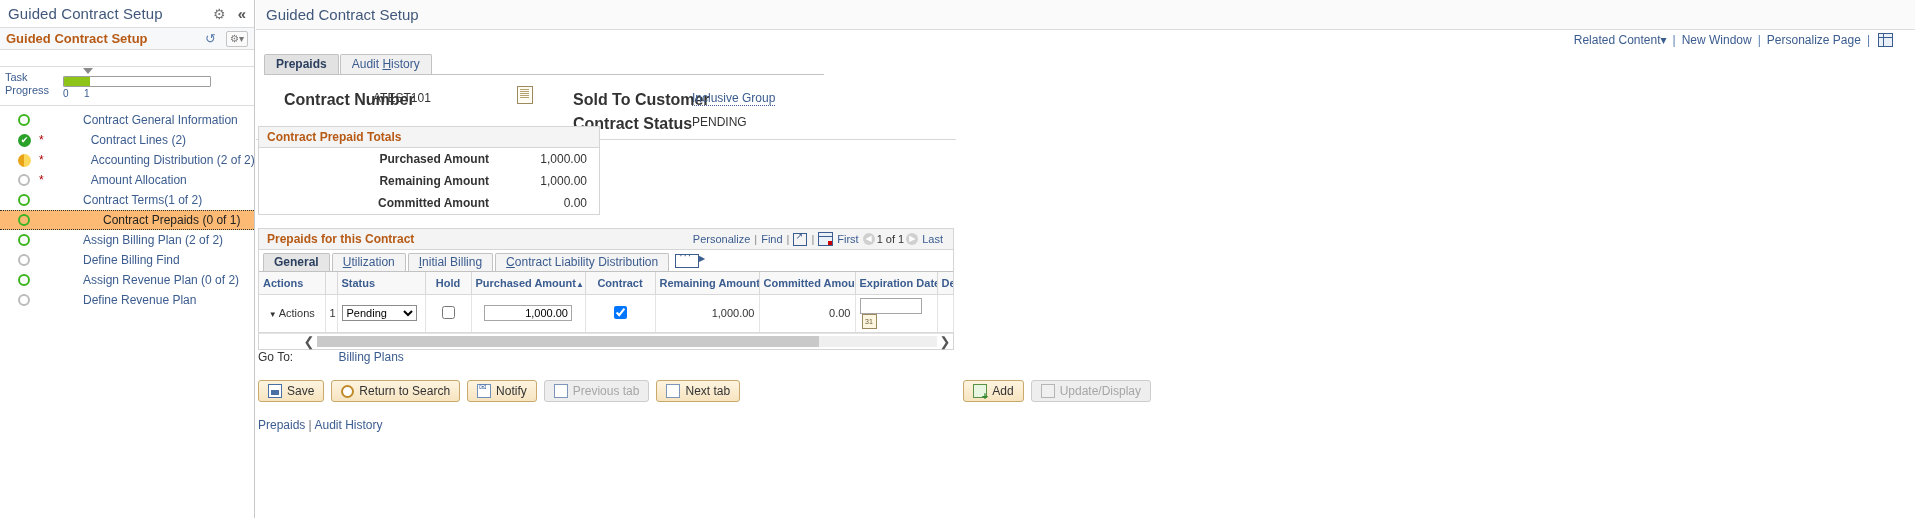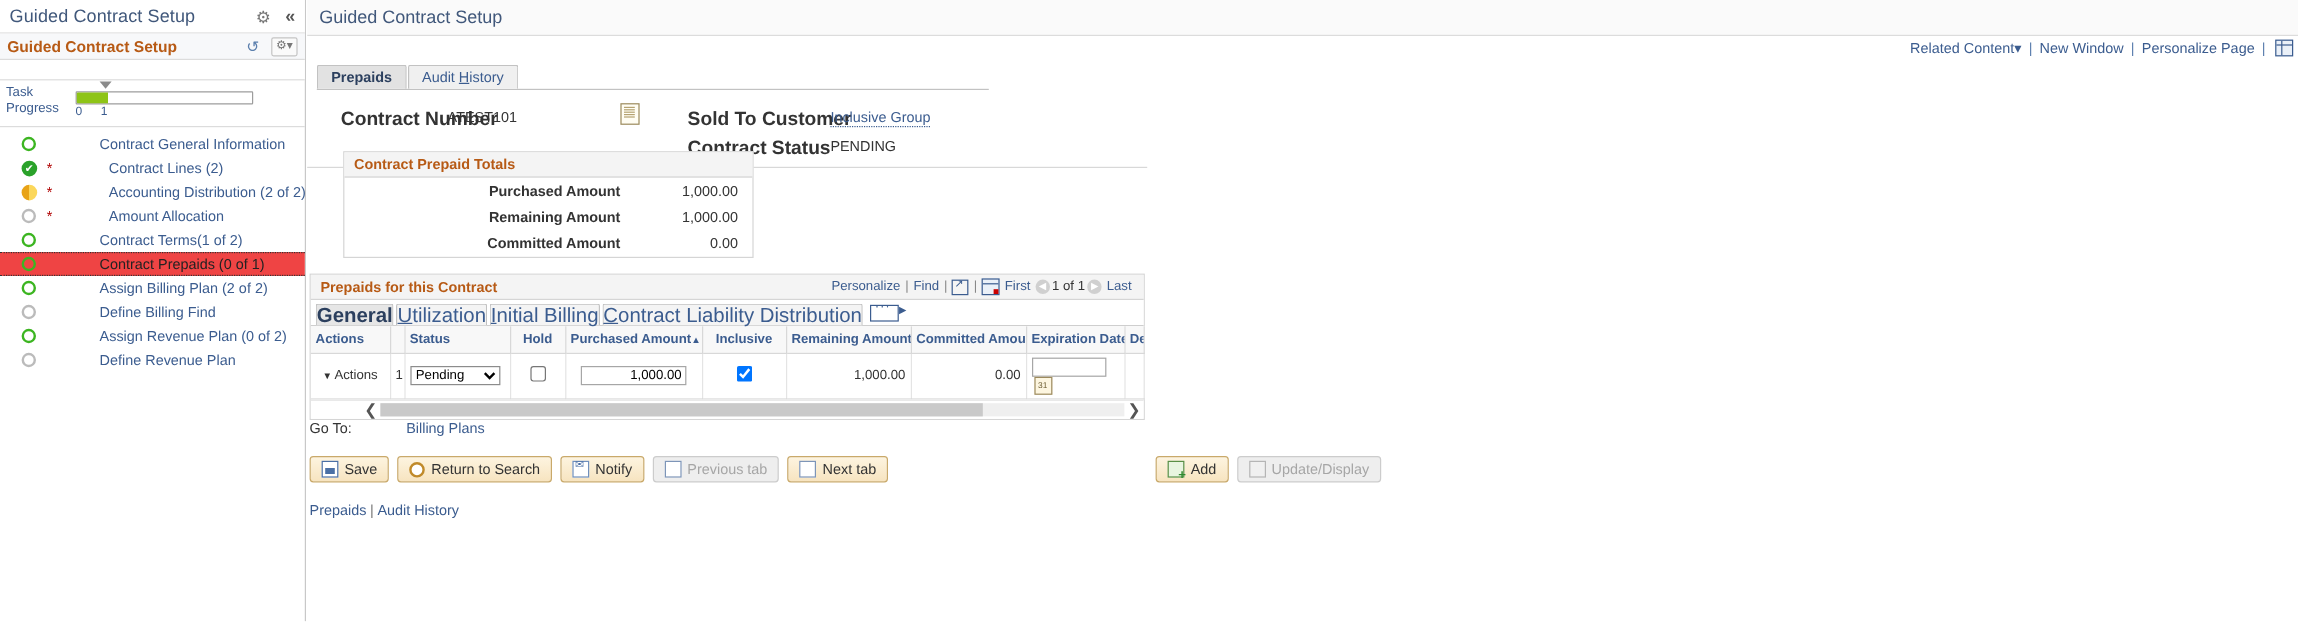--- a/index.html
+++ b/index.html
@@ -53,21 +53,21 @@
   .prog-scale span.s0 { position: absolute; left: 0; }
   .prog-scale span.s1 { position: absolute; left: 21px; }
 
   
   .task-list { padding-top: 4px; }
   .task-item {
     display: flex; align-items: center; height: 20px; padding-left: 18px;
     box-sizing: border-box; cursor: pointer;
   }
   .task-item.current {
-    background: #ef4444; border-top: 1px dotted #333; border-bottom: 1px dotted #333;
+    background: #fdba74; border-top: 1px dotted #333; border-bottom: 1px dotted #333; gap: 20px;
   }
   .task-item.current .task-text { color: #222; }
   .st-icon { width: 13px; height: 13px; margin-right: 8px; flex: none; position: relative; }
   .st-open { border: 2px solid #3cb521; border-radius: 50%; box-sizing: border-box; width: 12px; height: 12px; }
   .st-none { border: 2px solid #bbbbbb; border-radius: 50%; box-sizing: border-box; width: 12px; height: 12px; }
   .st-done { background: #2aa22a; border-radius: 50%; width: 13px; height: 13px; color: #fff;
              font-size: 9px; line-height: 13px; text-align: center; }
   .st-half { width: 13px; height: 13px; border-radius: 50%; background: #f5c518;
              background: linear-gradient(90deg, #e8a317 0 50%, #fbd75b 50% 100%); }
   .task-req { color: #b00000; margin-right: 3px; font-size: 12px; }
@@ -81,21 +81,21 @@
     display: flex; align-items: center; box-sizing: border-box; padding-left: 10px;
   }
   .main-title { font-size: 15px; color: #41587b; flex: 1; }
   .hdr-buttons { display: flex; gap: 7px; padding-right: 10px; }
   .pt-btn {
     background: linear-gradient(#fdf4e0, #f7e4c0);
     border: 1px solid #c9a96a; border-radius: 3px;
     font-size: 12px; color: #333; padding: 2px 9px; cursor: pointer; white-space: nowrap;
   }
   .rc-bar { height: 20px; display: flex; align-items: center; justify-content: flex-end;
-            padding-right: 4px; gap: 0px; font-size: 12px; }
+            padding-right: 22px; gap: 0px; font-size: 12px; }
   .rc-link { color: #3b5c8f; cursor: pointer; }
   .rc-sep { color: #5c7fae; margin: 0 6px; }
   .rc-grid-icon { display: inline-block; width: 13px; height: 12px; border: 1px solid #3b5c8f;
                   background: #eaf0f8; position: relative; cursor: pointer; margin-left: 2px; }
   .rc-grid-icon::before { content:""; position:absolute; left:0; top:3px; width:100%; height:1px; background:#3b5c8f; }
   .rc-grid-icon::after { content:""; position:absolute; left:4px; top:0; width:1px; height:100%; background:#3b5c8f; }
 
   
   .page-tabs { display: flex; align-items: flex-end; padding-left: 8px; height: 20px; margin-top: 4px; }
   .ptab {
@@ -118,21 +118,21 @@
               border: 1px solid #9c8a5e; background: #fffdf3; cursor: pointer; }
   .doc-icon::before { content:""; position:absolute; left:2px; top:2px; width:9px; height:1px;
                       box-shadow: 0 2px 0 #b5a271, 0 4px 0 #b5a271, 0 6px 0 #b5a271, 0 8px 0 #b5a271; background:#b5a271; }
   .f-sold-label { position: absolute; left: 317px; top: 8px; }
   .f-sold-value { position: absolute; left: 436px; top: 8px; }
   .f-status-label { position: absolute; left: 317px; top: 32px; }
   .f-status-value { position: absolute; left: 436px; top: 32px; }
   .hdr-rule { position: absolute; left: 0px; top: 56px; width: 700px; border-top: 1px solid #d8d8d8; }
 
   
-  .groupbox { position: absolute; left: 2px; top: 126px; width: 340px; border: 1px solid #d5d5d5; background: #fff; margin-left: 28px; }
+  .groupbox { position: absolute; left: 2px; top: 126px; width: 340px; border: 1px solid #d5d5d5; background: #fff; }
   .gb-header { background: #f4f4f4; border-bottom: 1px solid #d5d5d5; padding: 3px 8px;
                font-weight: bold; color: #b75a15; font-size: 12px; }
   .gb-row { display: flex; padding: 4px 12px 4px 0; }
   .gb-row .lbl { width: 230px; text-align: right; font-weight: bold; color: #333; font-size: 12px; }
   .gb-row .val { flex: 1; text-align: right; color: #333; font-size: 12px; }
 
   
   .gridpanel { position: absolute; left: 2px; top: 228px; width: 694px; border: 1px solid #d5d5d5; }
   .grid-hdr { background: #f4f4f4; border-bottom: 1px solid #d5d5d5; display: flex;
               align-items: center; height: 21px; padding: 0 6px 0 8px; box-sizing: border-box; }
@@ -145,22 +145,22 @@
   .ic-dl { display:inline-block; width: 13px; height: 12px; border: 1px solid #3b5c8f; background:#eaf0f8; position:relative; cursor:pointer;}
   .ic-dl::before { content:""; position:absolute; left:0; top:3px; width:100%; height:1px; background:#3b5c8f;}
   .ic-dl::after { content:""; position:absolute; right:0px; bottom:0px; width:4px; height:4px; background:#c00;}
   .nav-first, .nav-last { color: #3b5c8f; margin: 0 4px; }
   .nav-count { color: #333; font-size: 11px; margin: 0 2px; }
   .nav-arrow { display:inline-block; width: 12px; height: 12px; border-radius: 50%;
                background: #d0d0d0; color:#fff; font-size: 8px; line-height: 12px; text-align:center; cursor:pointer; }
 
   .grid-tabs { display: flex; align-items: flex-end; background: #fff; padding: 3px 0 0 4px;
                border-bottom: 1px solid #c2c2c2; height: 22px; box-sizing: border-box;}
-  .gtab { border: 1px solid #c2c2c2; border-bottom: none; background: #f4f4f4; font-size: 17px;
-          color: #3b5c8f; padding: 2px 0; margin-right: 2px; cursor: pointer; border-radius: 2px 2px 0 0;
+  .gtab { border: 1px solid #c2c2c2; border-bottom: none; background: #f4f4f4; font-size: 12px;
+          color: #3b5c8f; padding: 2px 10px; margin-right: 2px; cursor: pointer; border-radius: 2px 2px 0 0;
           line-height: 13px;}
   .gtab.active { background: #e6e6e6; color: #2b3f5e; font-weight: bold; }
   .gtab u { text-decoration: underline; }
   .gtab-expand { border: 1px solid #3b5c8f; background: #fff; width: 22px; height: 12px;
                  position: relative; margin-left: 4px; margin-bottom: 3px; cursor: pointer; }
   .gtab-expand::before { content:"···"; position:absolute; left:3px; top:-5px; font-size:10px; color:#3b5c8f; letter-spacing:1px;}
   .gtab-expand::after { content:"▶"; position:absolute; right:-7px; top:-1px; font-size:8px; color:#3b5c8f;}
 
   table.dgrid { border-collapse: collapse; width: 100%; table-layout: fixed; background:#fff; }
   table.dgrid th {
@@ -419,21 +419,21 @@
             <col style="width:82px">
             <col style="width:16px">
         </colgroup>
         <thead>
             <tr id="grid-head">
               <th class="th-l">Actions</th>
               <th class="th-r"></th>
               <th class="th-l">Status</th>
               <th class="th-c">Hold</th>
               <th class="th-c">Purchased Amount<span class="sort-caret">▲</span></th>
-              <th class="th-c">Inclusive</th>
+              <th class="th-c">Contract</th>
               <th class="th-r">Remaining Amount</th>
               <th class="th-r">Committed Amount</th>
               <th class="th-l">Expiration Date</th>
               <th class="th-l">De</th>
             </tr>
           </thead>
         <tbody id="grid-body">
             <tr>
               <td class="act-cell"><span class="caret">▼</span>Actions</td>
               <td class="rownum">1</td>

